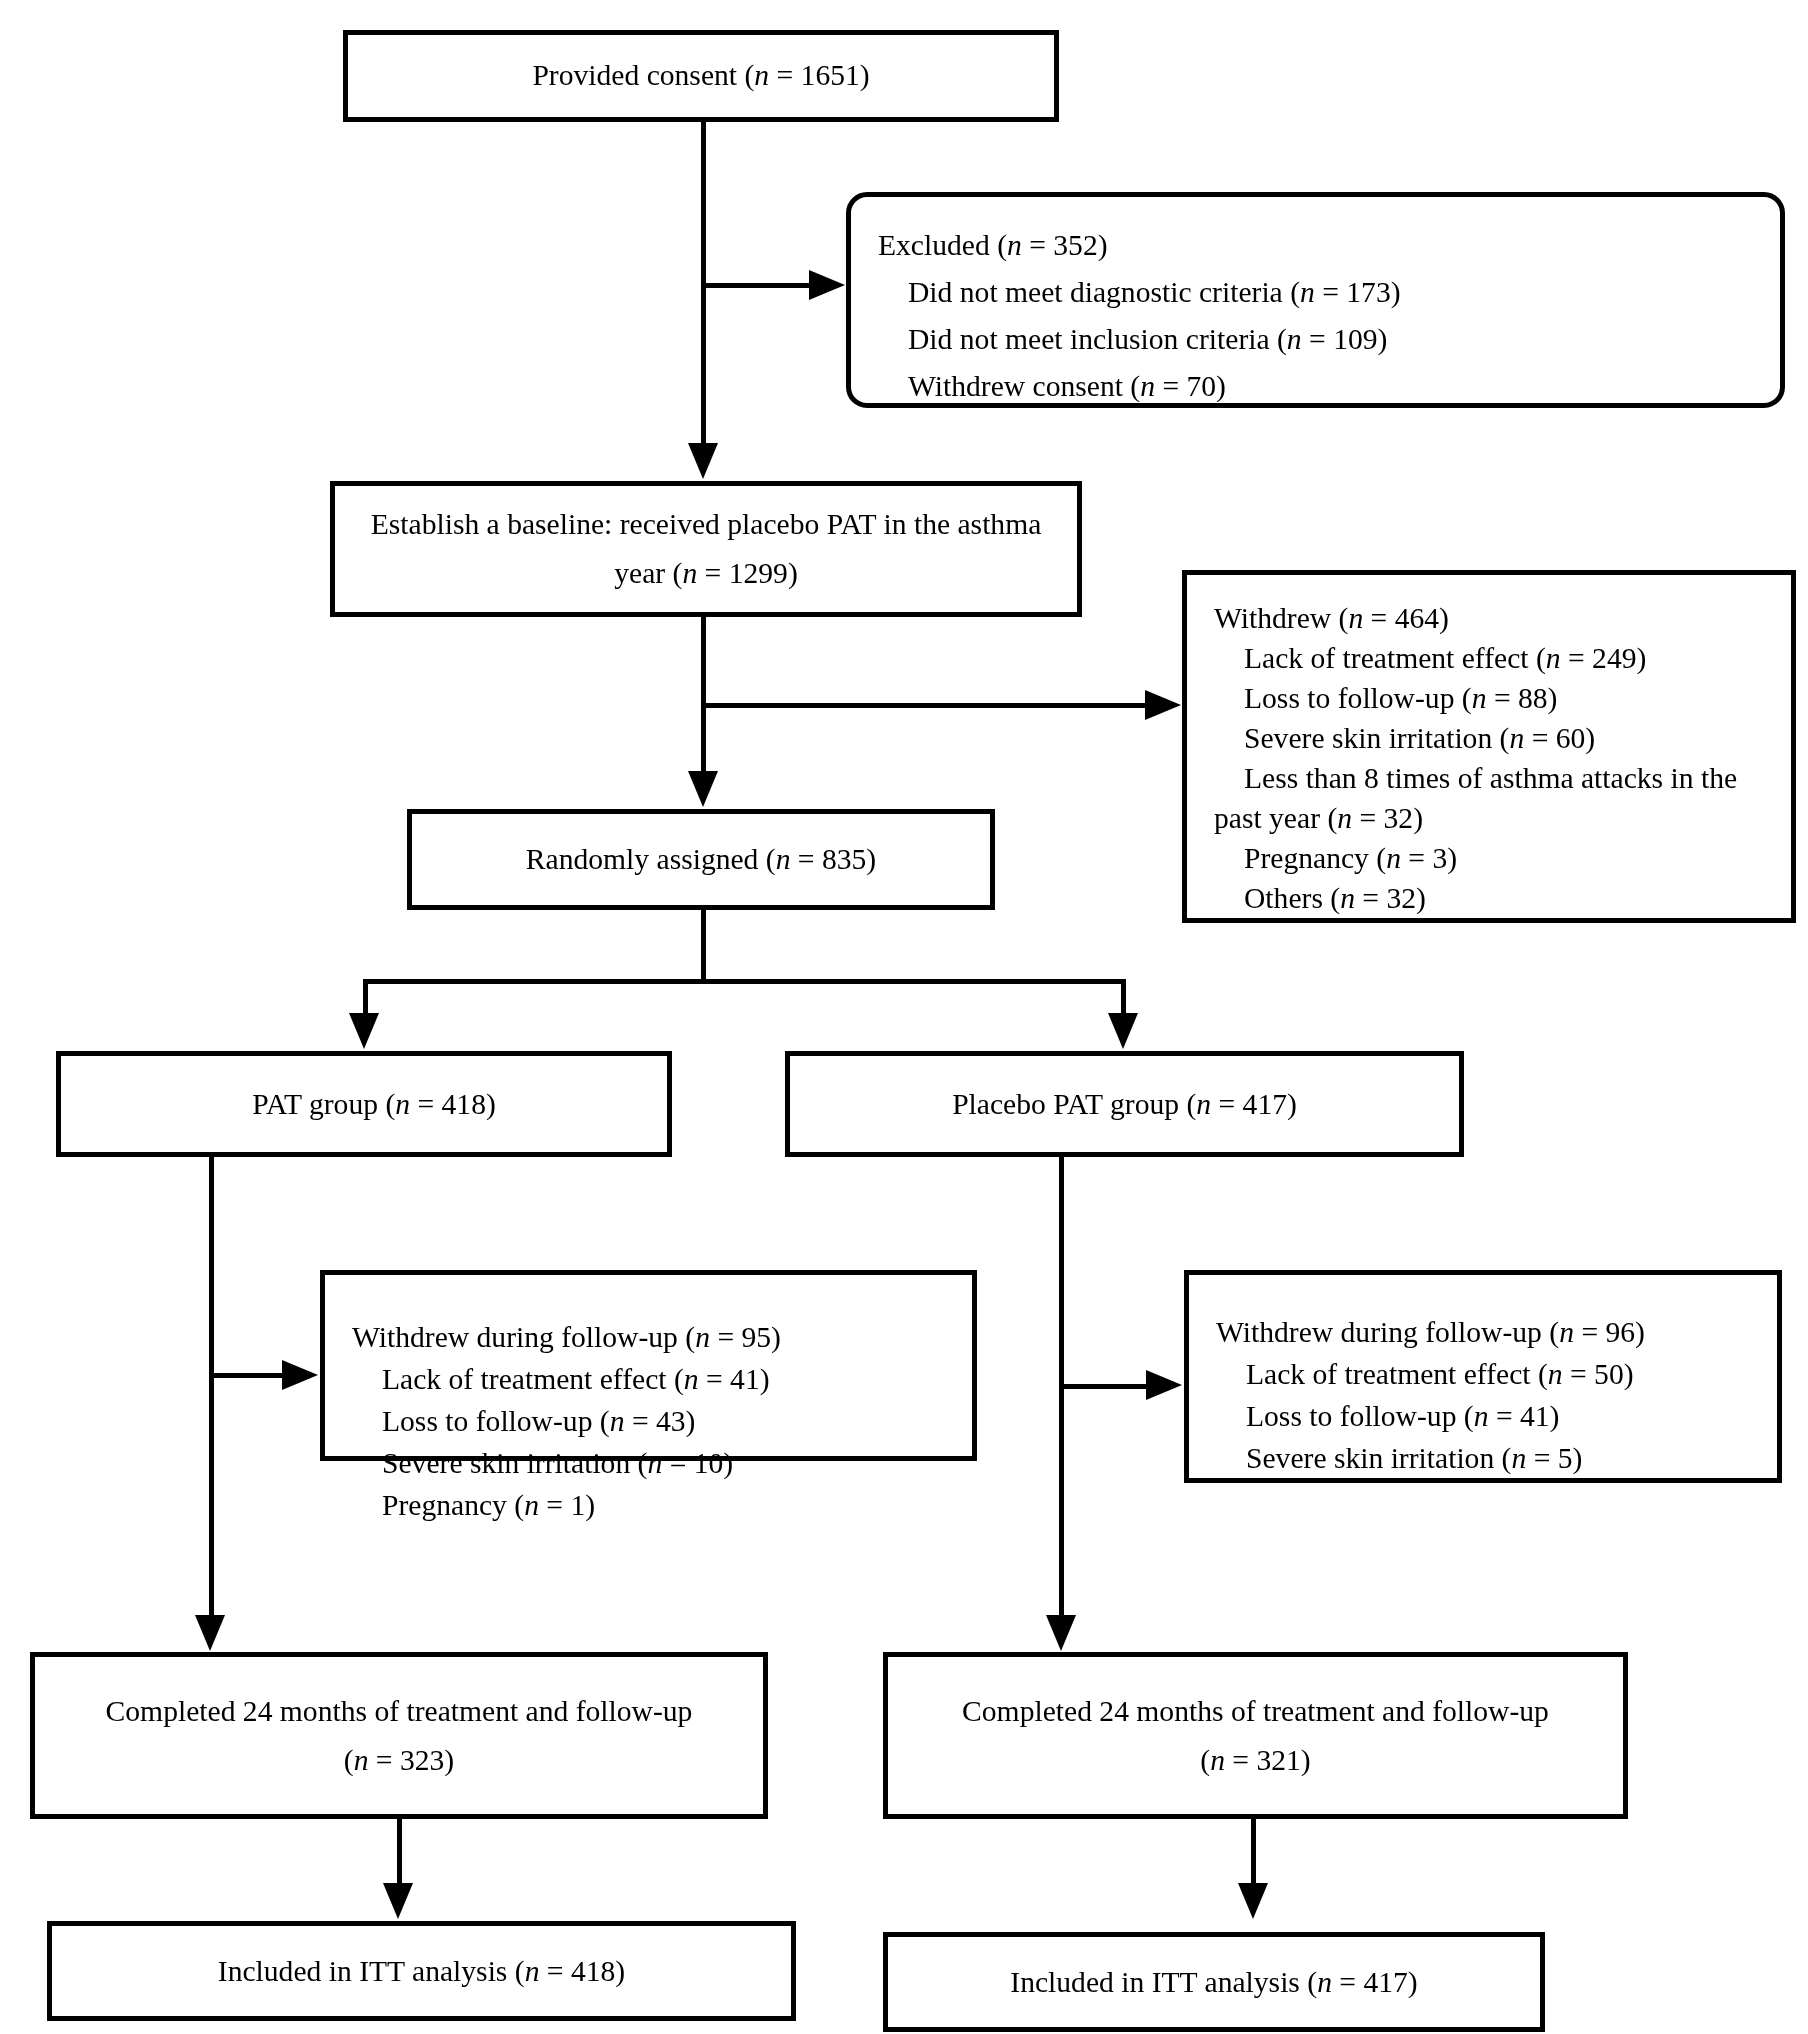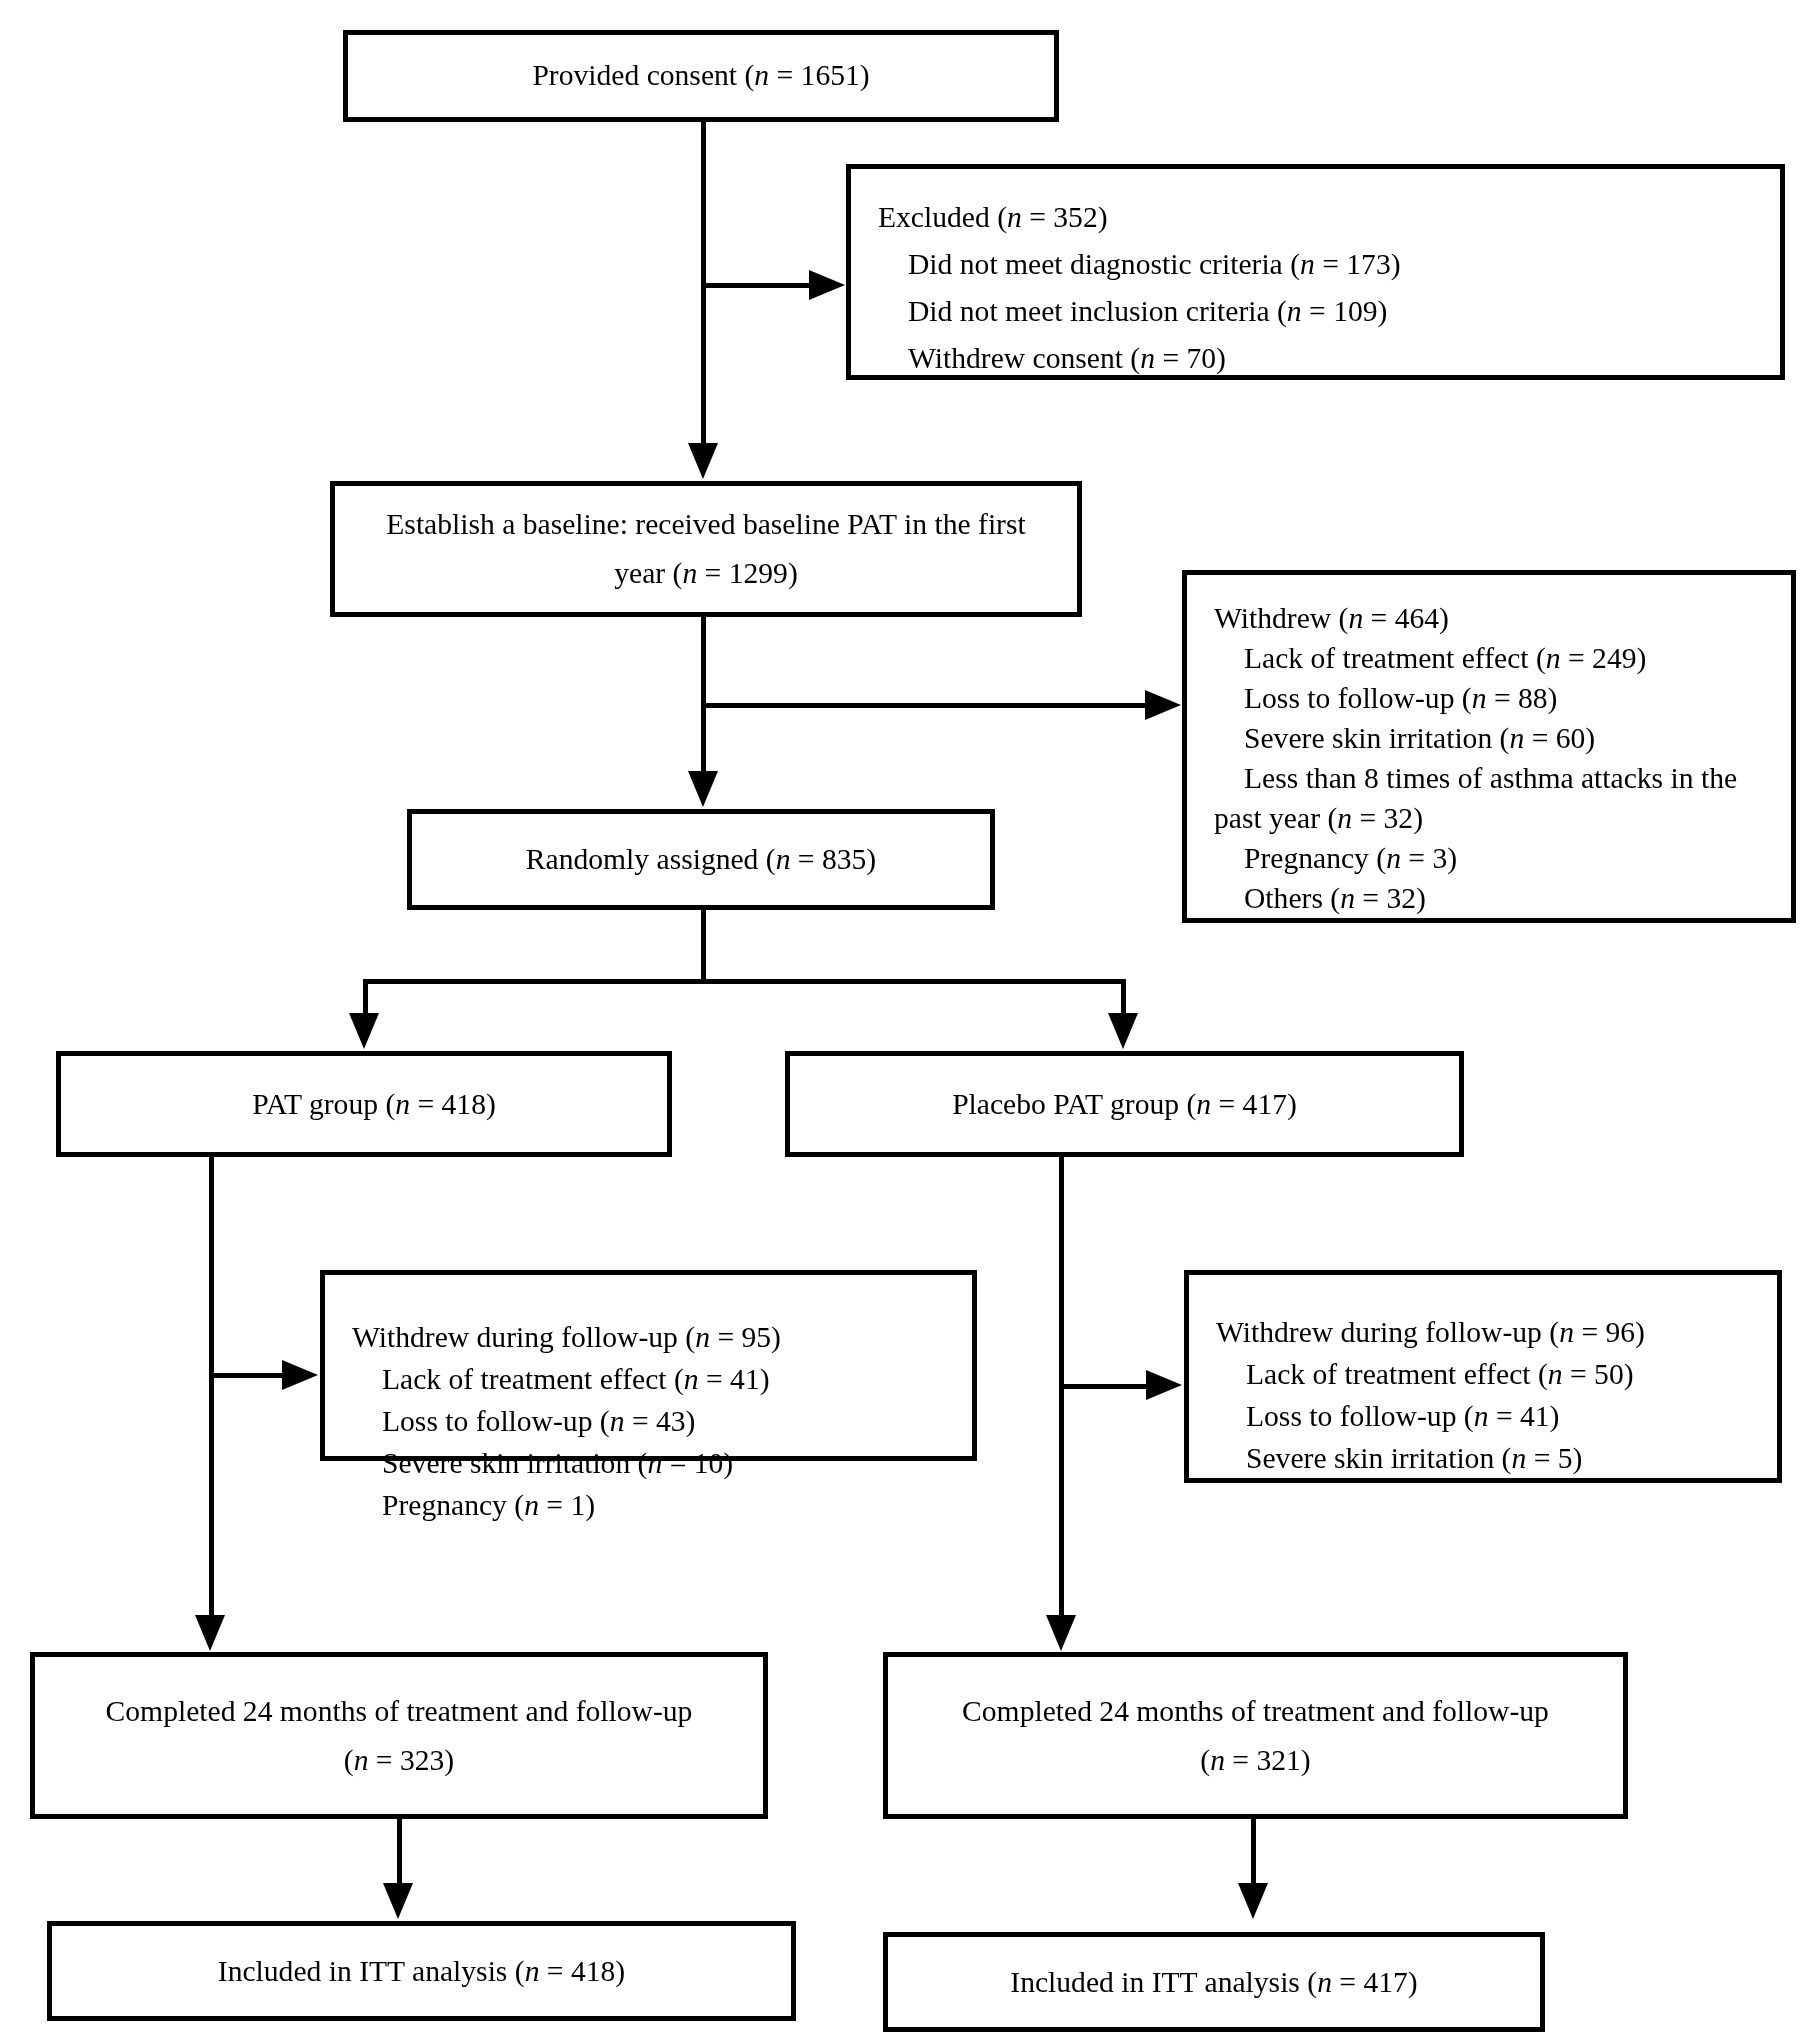--- a/index.html
+++ b/index.html
@@ -36,29 +36,29 @@
 </style>
 </head>
 <body>
 
 <div id="stage">
 
   <div class="box center" style="left:343px;top:29.6px;width:716px;height:92px;">
       <div class="tline ind0">Provided consent (<i>n</i> = 1651)</div>
     </div>
 
-  <div class="box listbox" style="left:846px;top:164px;width:939px;height:216px;padding-top:25px;line-height:47px;">
+  <div class="box listbox" style="left:846px;top:192px;width:939px;height:216px;padding-top:25px;line-height:47px;border-radius:21px;">
       <div class="tline ind0">Excluded (<i>n</i> = 352)</div>
       <div class="tline ind1">Did not meet diagnostic criteria (<i>n</i> = 173)</div>
       <div class="tline ind1">Did not meet inclusion criteria (<i>n</i> = 109)</div>
       <div class="tline ind1">Withdrew consent (<i>n</i> = 70)</div>
     </div>
 
   <div class="box center" style="left:330px;top:481px;width:752px;height:136px;">
-      <div class="tline ind0">Establish a baseline: received baseline PAT in the first</div>
+      <div class="tline ind0">Establish a baseline: received placebo PAT in the asthma</div>
       <div class="tline ind0">year (<i>n</i> = 1299)</div>
     </div>
 
   <div class="box listbox" style="left:1182px;top:570px;width:614px;height:353px;padding-top:23px;line-height:40px;">
       <div class="tline ind0">Withdrew (<i>n</i> = 464)</div>
       <div class="tline ind1">Lack of treatment effect (<i>n</i> = 249)</div>
       <div class="tline ind1">Loss to follow-up (<i>n</i> = 88)</div>
       <div class="tline ind1">Severe skin irritation (<i>n</i> = 60)</div>
       <div class="tline ind1">Less than 8 times of asthma attacks in the</div>
       <div class="tline ind0">past year (<i>n</i> = 32)</div>

